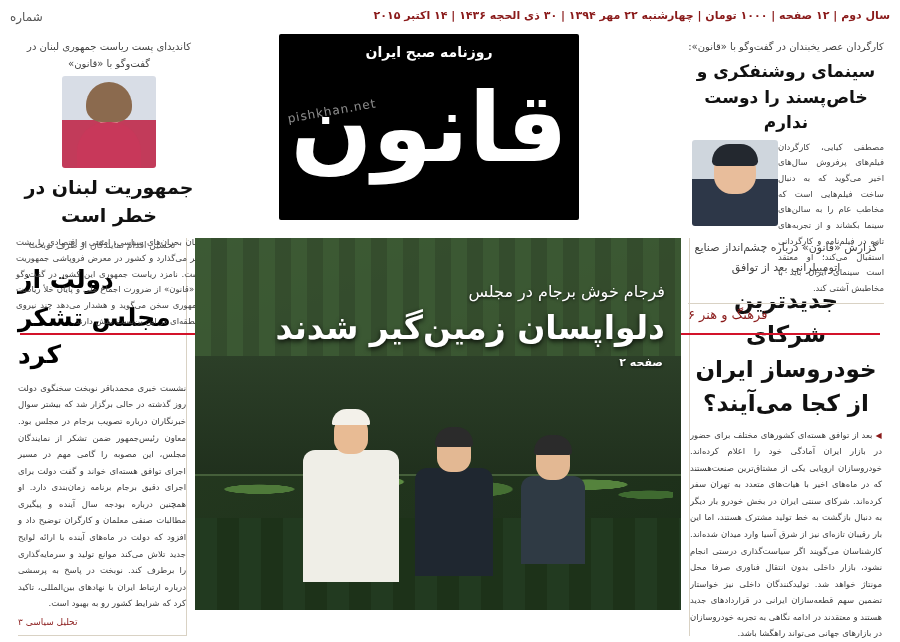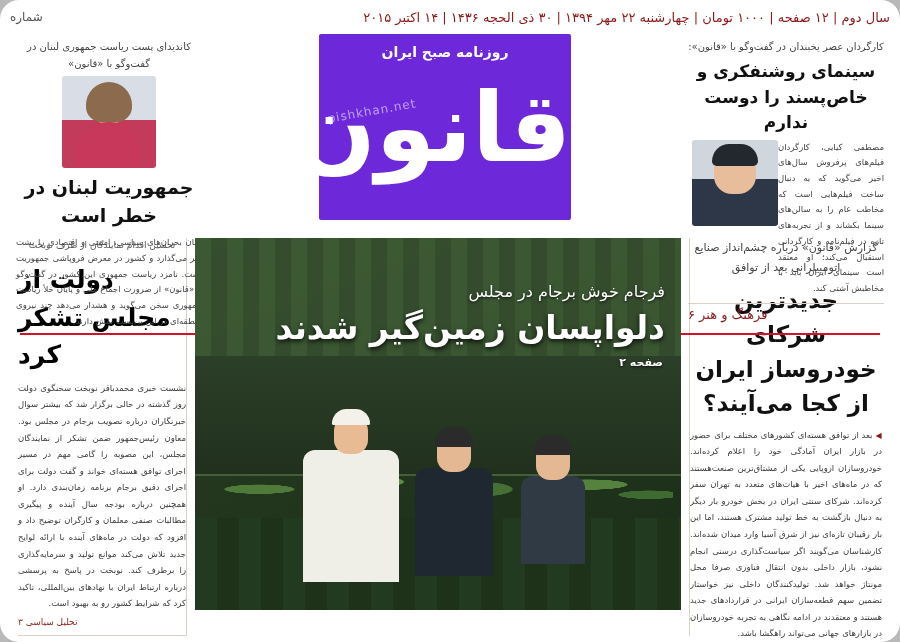--- a/index.html
+++ b/index.html
@@ -12,21 +12,20 @@
     font-family: "DejaVu Sans", "Liberation Sans", sans-serif;
   }
   .page {
     position: relative;
     width: 900px;
     height: 642px;
     background: #ffffff;
     overflow: hidden;
     margin: 0 auto;
     box-sizing: border-box;
-    border-radius: 19px;
   }
 
   
   .masthead {
     position: relative;
     height: 232px;
     box-sizing: border-box;
     padding: 6px 10px 0 10px;
   }
   .top-strip {
@@ -36,26 +35,27 @@
     justify-content: space-between;
     height: 26px;
   }
   .issue-word {
     font-size: 12px;
     color: #555;
     letter-spacing: 1px;
     padding-top: 4px;
   }
   .issue-meta {
-    font-size: 13px;
+    font-size: 11px;
     color: #8a1a1a;
     text-align: left;
     line-height: 1.5;
     padding-top: 2px;
     direction: rtl;
+    font-weight: bold;
   }
   .issue-meta .l2 { color: #8a1a1a; }
 
   .mast-row {
     display: flex;
     flex-direction: row-reverse;
     align-items: flex-start;
     justify-content: space-between;
     margin-top: 2px;
   }
@@ -129,24 +129,24 @@
   }
 
   
   .logo-wrap {
     width: 268px;
     text-align: center;
     position: relative;
   }
   .logo-box {
     position: relative;
-    width: 252px;
+    width: 300px;
     height: 186px;
     margin: 0 auto;
-    background: #6d28d9;
+    background: #000000;
     color: #fff;
     border-radius: 2px;
     overflow: hidden;
   }
   .logo-sub {
     position: absolute;
     top: 10px; right: 0; left: 0;
     font-size: 14px;
     letter-spacing: 1px;
     font-weight: bold;

